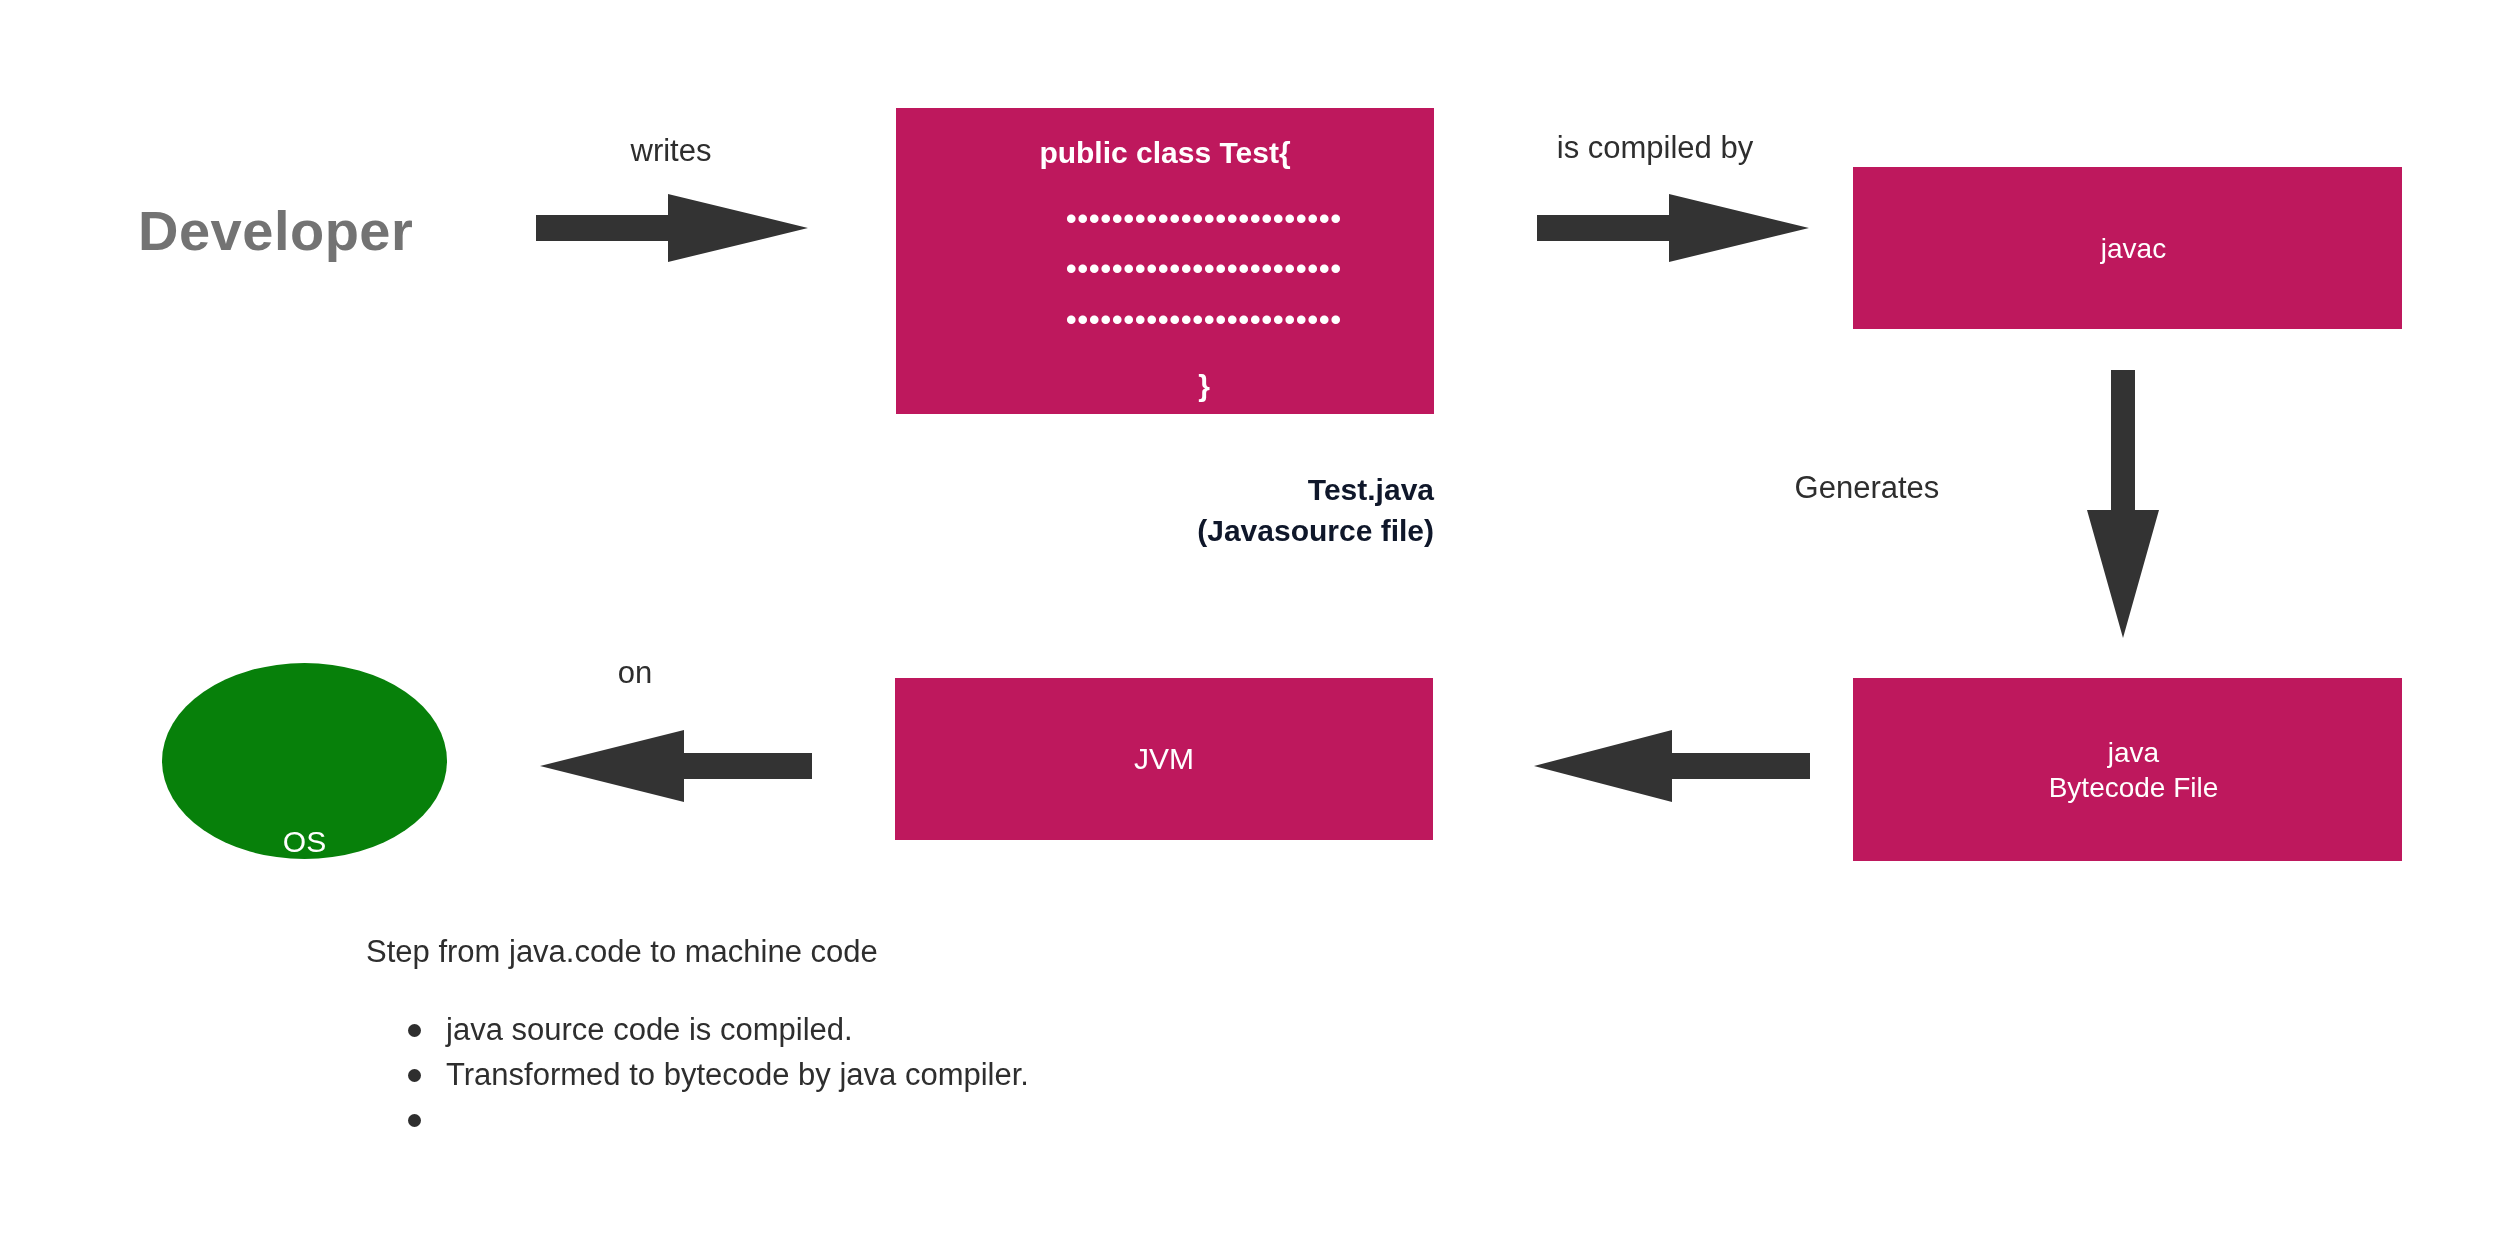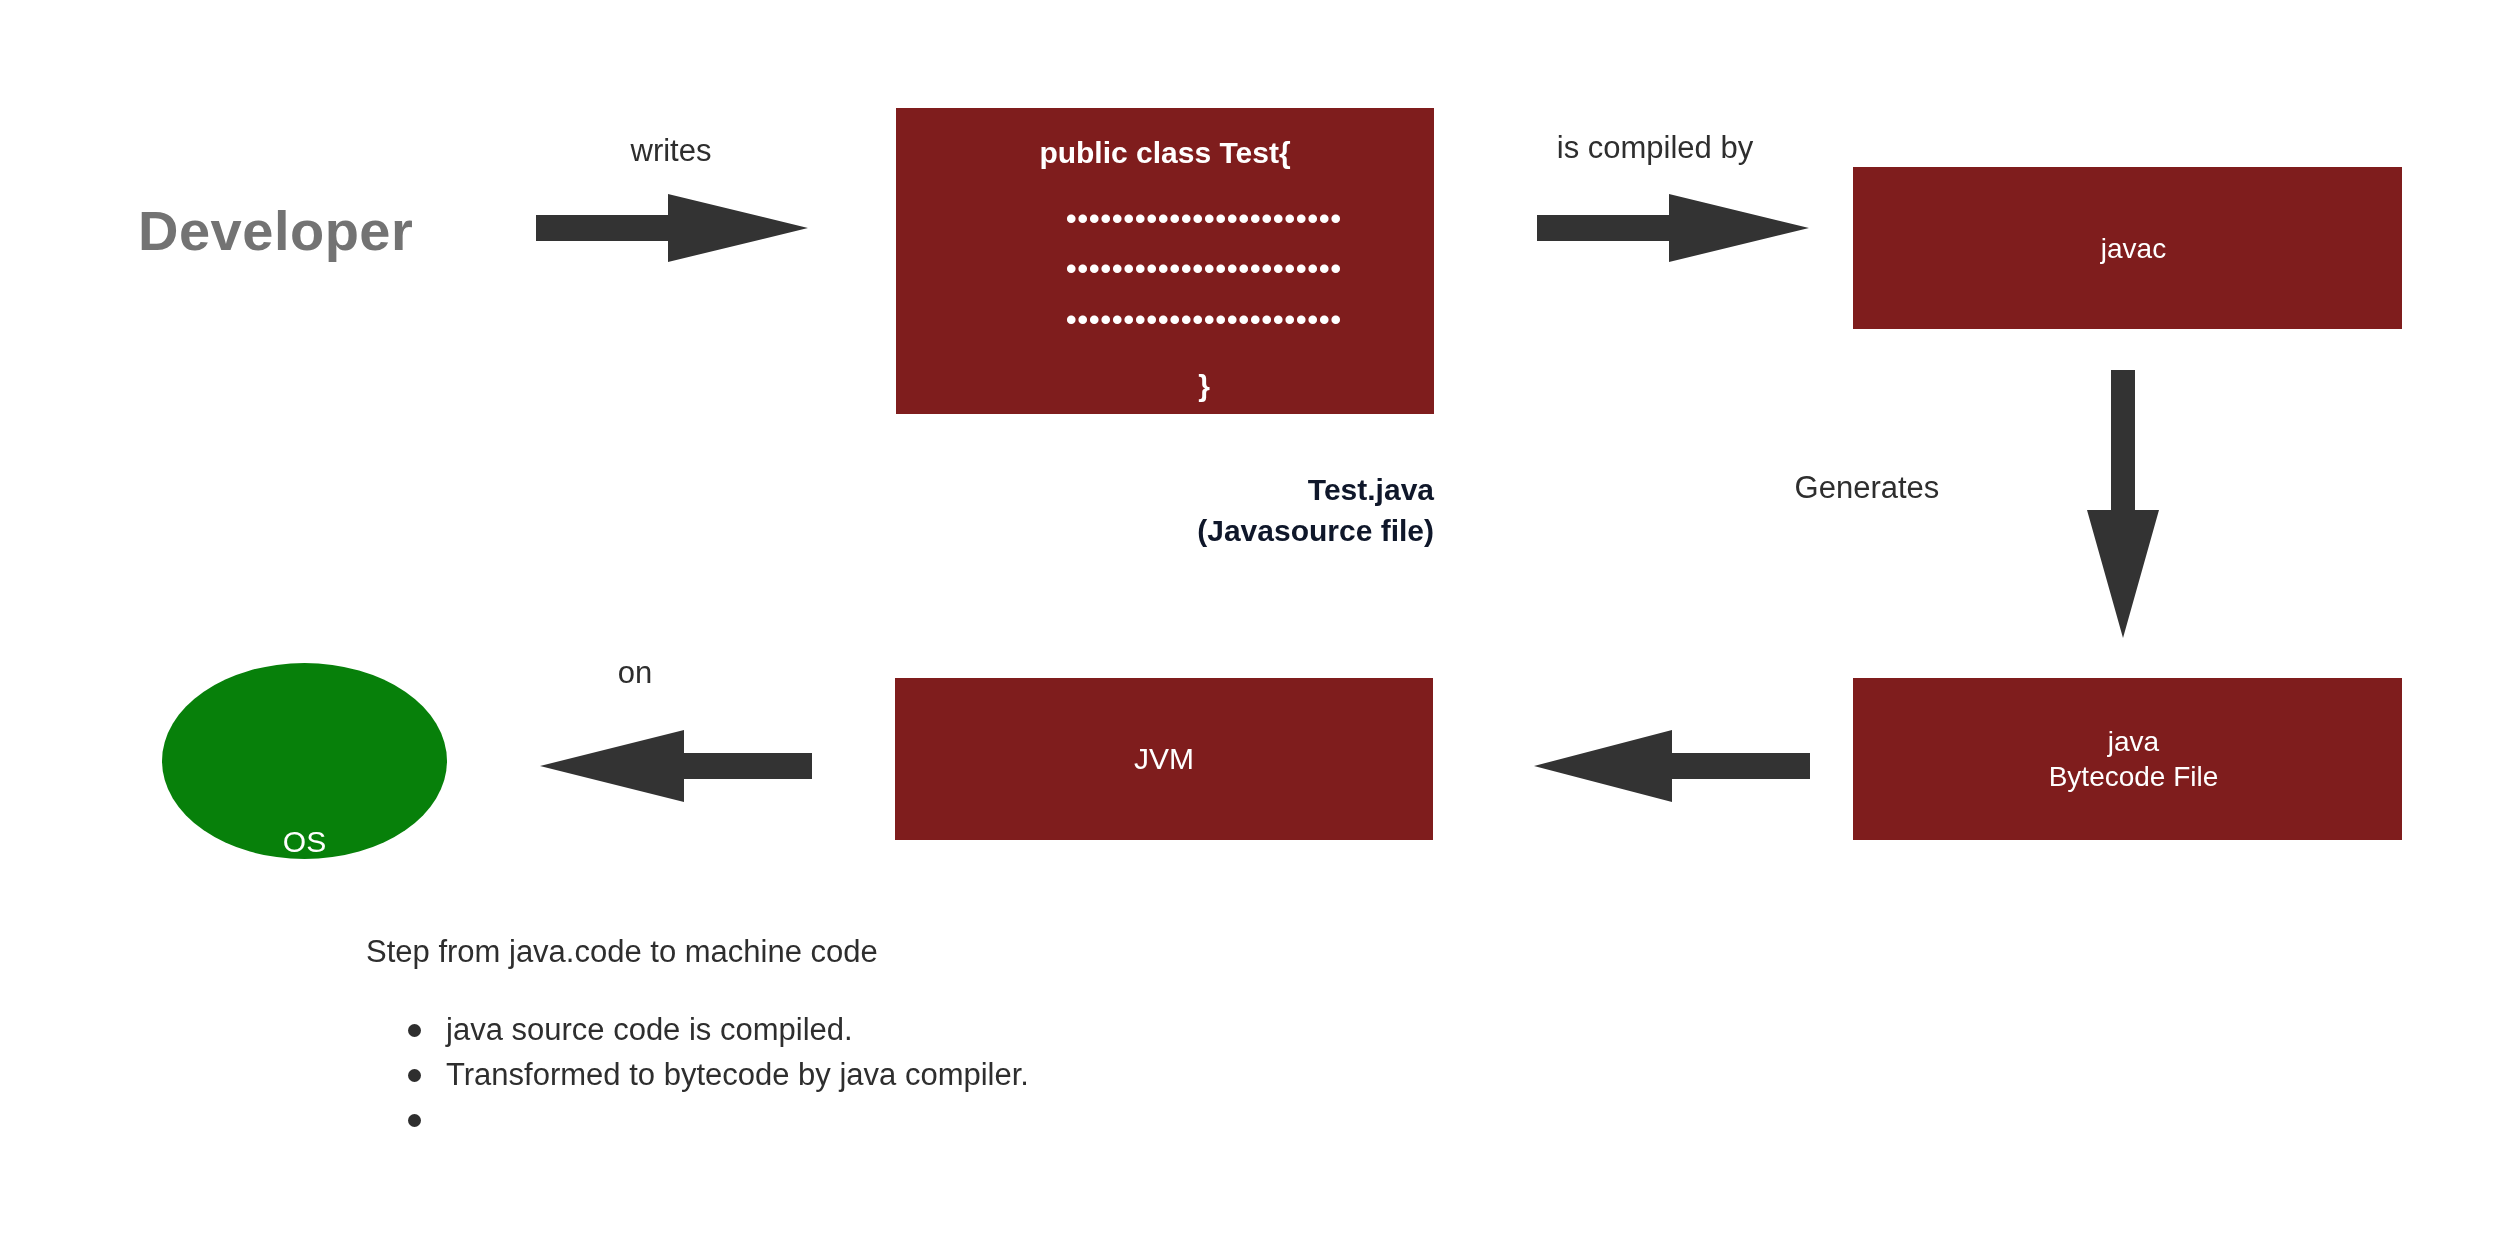--- a/index.html
+++ b/index.html
@@ -14,21 +14,21 @@
     position: relative;
     width: 2501px;
     height: 1250px;
     background: #ffffff;
     overflow: hidden;
   }
   .abs { position: absolute; }
 
   
   .green-box {
-    background: #7f1d1d;
+    background: #be185d;
     color: #ffffff;
     display: flex;
     align-items: center;
     justify-content: center;
     text-align: center;
     line-height: 1.25;
   }
   .green-ellipse {
     background: #07800a;
     color: #ffffff;
@@ -184,21 +184,21 @@
   </div>
 
   <div class="abs edge-label" style="left:1742px; top:470px; width:250px;">Generates</div>
 
   <div class="abs" style="left:2085px; top:370px;">
     <svg width="76" height="268" viewBox="0 0 76 268">
       <path d="M26,0 L50,0 L50,140 L74,140 L38,268 L2,140 L26,140 Z" fill="#333333"></path>
     </svg>
   </div>
 
-  <div class="abs green-box box-label-bold" style="left:1853px; top:678px; width:537px; height:162px;">
+  <div class="abs green-box box-label-bold" style="left:1853px; top:678px; width:537px; height:183px;">
     <div>
       <div>java</div>
       <div>Bytecode File</div>
     </div>
   </div>
 
 
   <div class="abs" style="left:1534px; top:728px;">
     <svg width="276" height="76" viewBox="0 0 276 76">
       <path d="M276,25 L138,25 L138,2 L0,38 L138,74 L138,51 L276,51 Z" fill="#333333"></path>

